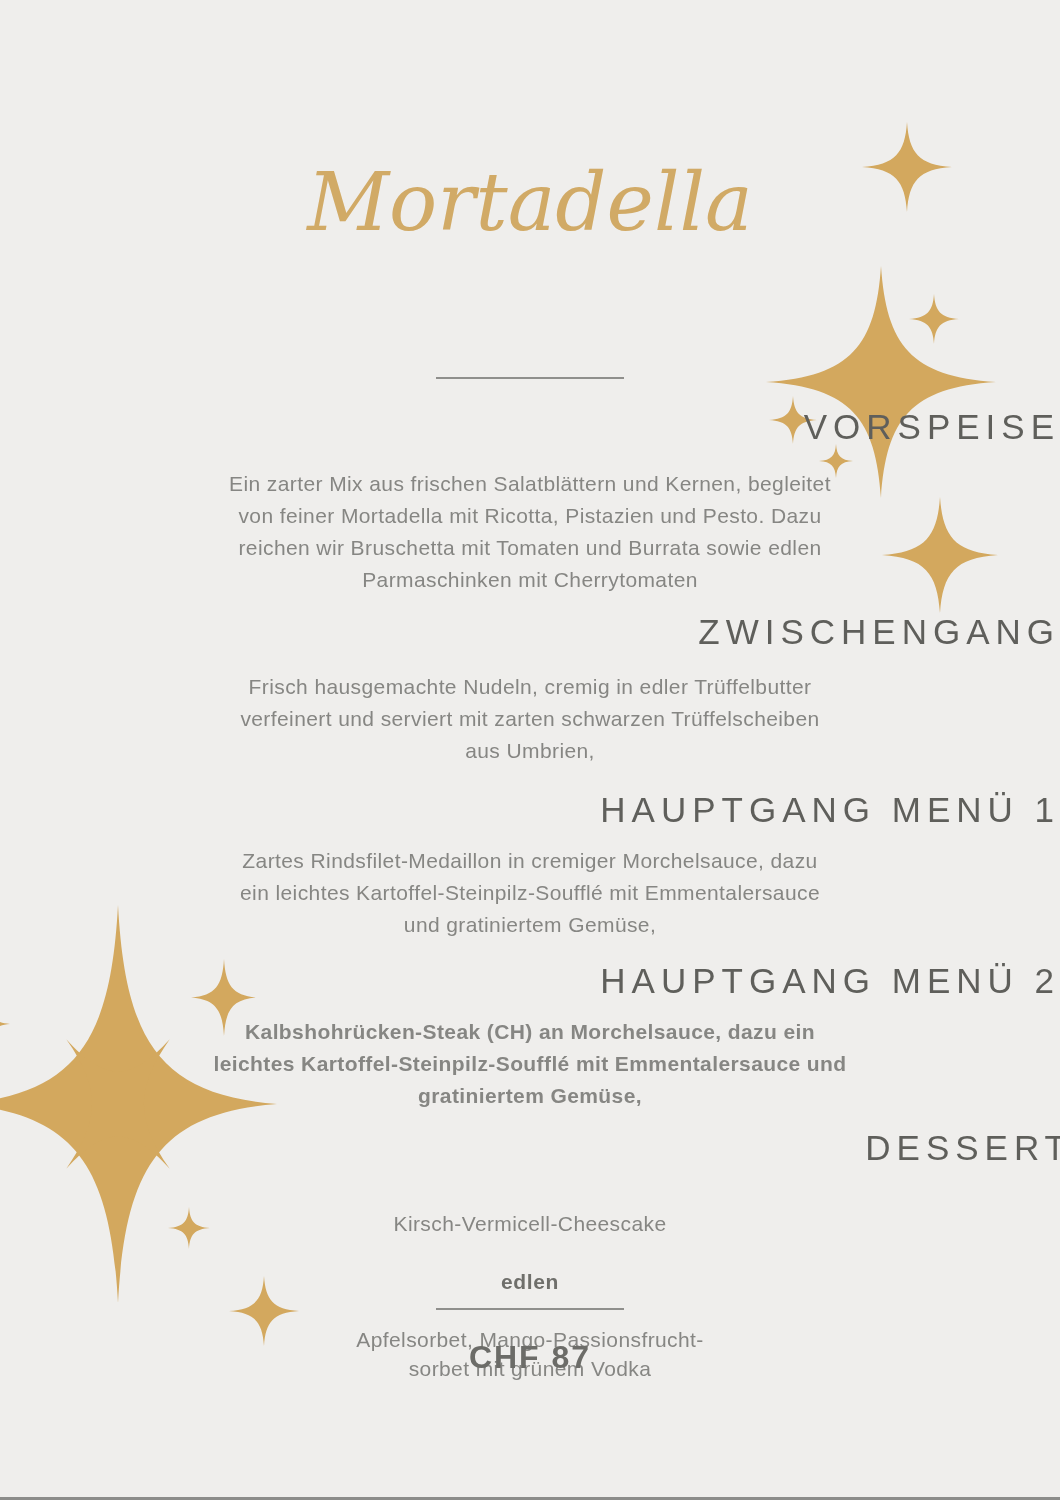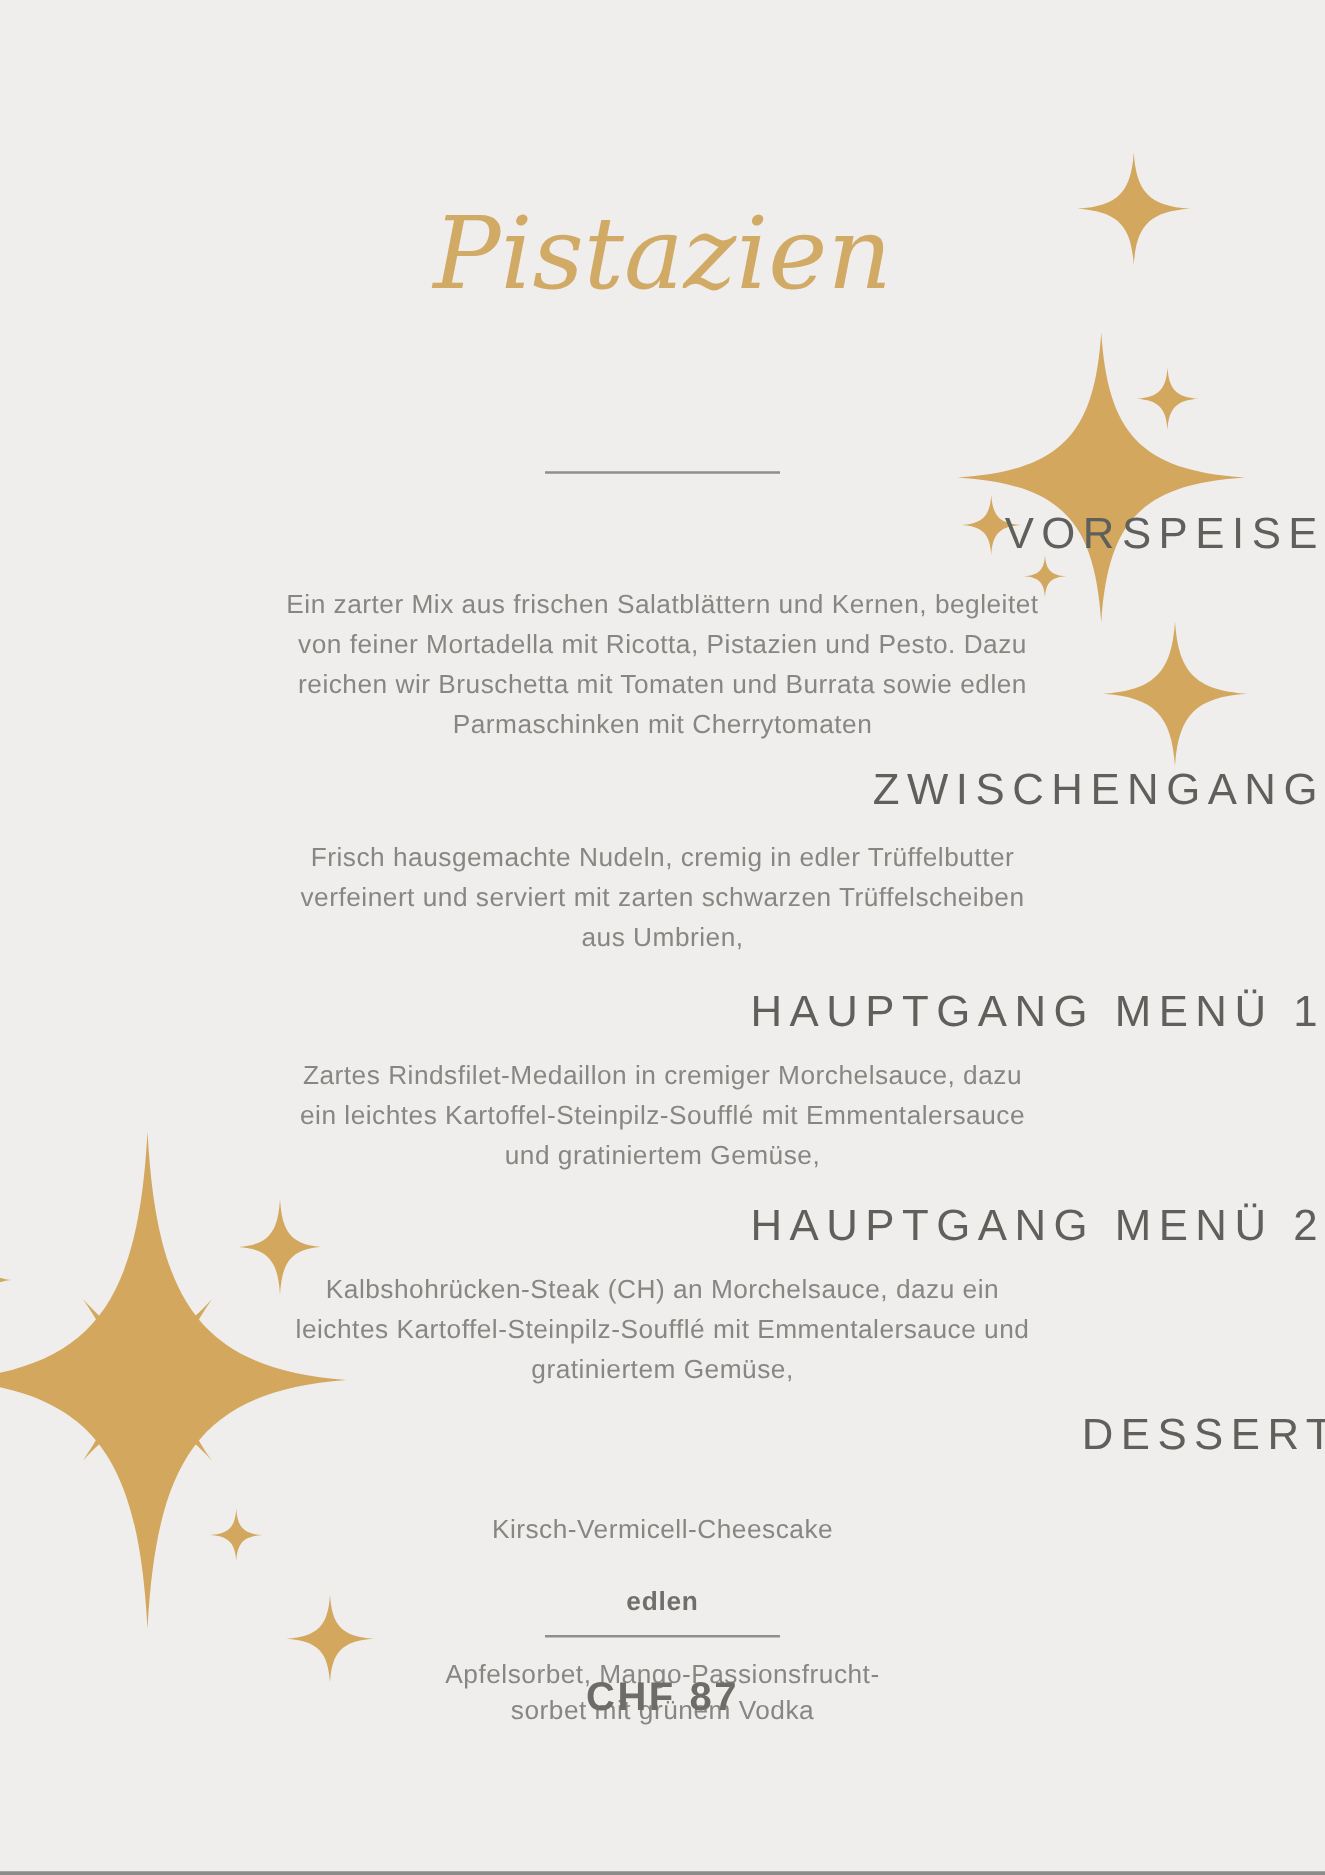--- a/index.html
+++ b/index.html
@@ -68,21 +68,21 @@
     position:absolute;left:180px;width:700px;
     text-align:center;
     font-size:21px;line-height:32px;
     letter-spacing:0.4px;
     color:var(--body);
     white-space:pre-line;
   }
   .h-vorspeise{top:412px;}   .b-vorspeise{top:468px;}
   .h-zwischengang{top:617px;}.b-zwischengang{top:671px;}
   .h-hauptgang1{top:795px;}  .b-hauptgang1{top:845px;}
-  .h-hauptgang2{top:966px;}  .b-hauptgang2{top:1016px;}
+  .h-hauptgang2{top:966px;}  .b-hauptgang2{top:1016px;font-weight:bold;}
   .h-dessert{top:1133px;margin-left:12px;}
   .b-dessert{top:1180px;line-height:29px;}
   .dessert-oder{
     font-weight:700;color:#6f6f6b;letter-spacing:0.6px;
     line-height:29px;
   }
   .price{
     position:absolute;top:1340px;left:0;width:100%;
     text-align:center;
     font-weight:700;
@@ -147,21 +147,21 @@
     <svg viewBox="0 0 100 100" preserveAspectRatio="none">
         <path d="M50 0 C52.3 34 63 47.7 100 50 C63 52.3 52.3 66 50 100 C47.7 66 37 52.3 0 50 C37 47.7 47.7 34 50 0 Z"></path>
       </svg>
   </div>
   <div class="star" style="left:229px;top:1276px;width:70px;height:70px;">
     <svg viewBox="0 0 100 100" preserveAspectRatio="none">
         <path d="M50 0 C52.3 34 63 47.7 100 50 C63 52.3 52.3 66 50 100 C47.7 66 37 52.3 0 50 C37 47.7 47.7 34 50 0 Z"></path>
       </svg>
   </div>
 
-  <div class="script-title">Pistazien</div>
+  <div class="script-title">Mortadella</div>
 
   <div class="divider divider-top"></div>
 
   <div class="section-heading h-vorspeise">VORSPEISE</div>
   <div class="section-body b-vorspeise">Ein zarter Mix aus frischen Salatblättern und Kernen, begleitet
 von feiner Mortadella mit Ricotta, Pistazien und Pesto. Dazu
 reichen wir Bruschetta mit Tomaten und Burrata sowie edlen
 Parmaschinken mit Cherrytomaten</div>
 
   <div class="section-heading h-zwischengang">ZWISCHENGANG</div>

